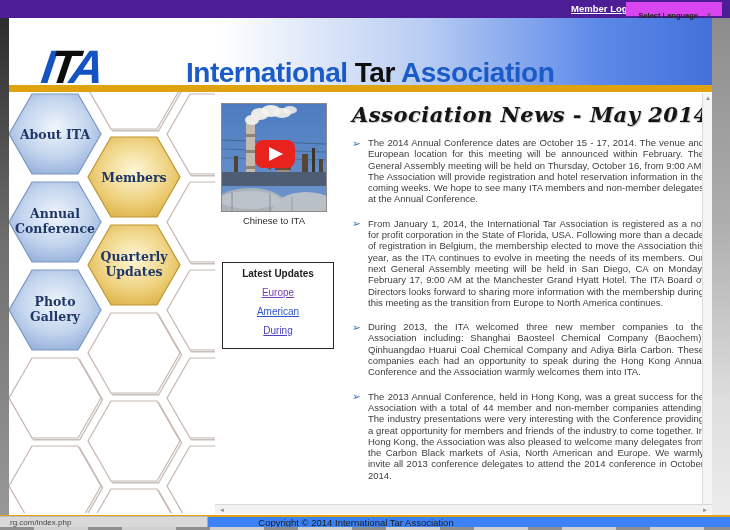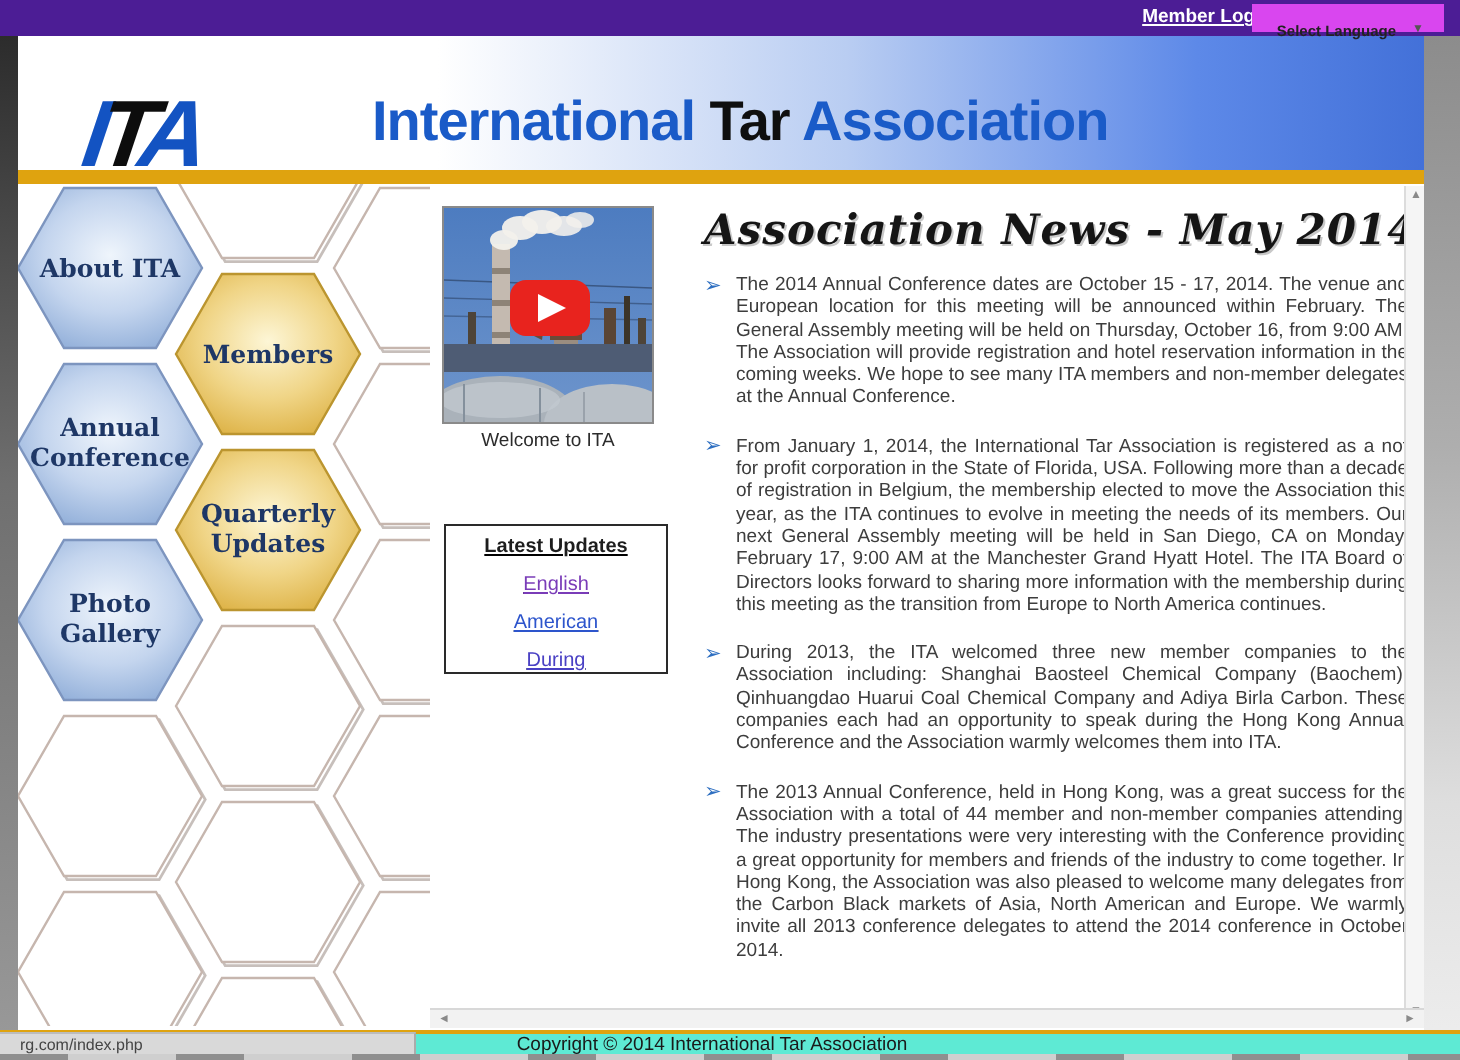--- a/index.html
+++ b/index.html
@@ -16,21 +16,21 @@
   .lang-label{font-size:7.5px;font-weight:bold;color:#222;padding:2px 4px 0 5px;white-space:nowrap;}
   .lang-arrow{width:13px;border-left:1px solid #aaa;background:linear-gradient(#f4f4f4,#d8d8d8);
               color:#555;font-size:6px;text-align:center;line-height:13px;cursor:pointer;}
 
   
   .header{position:absolute;left:0;top:18px;width:730px;height:67px;
           background:linear-gradient(90deg,#ffffff 0%,#ffffff 30%,#b9cdf2 58%,#5d89e8 82%,#3f6dd6 100%);z-index:5;}
   .logo{position:absolute;left:42px;top:24px;font-size:47px;font-weight:bold;font-style:italic;
         letter-spacing:-5px;transform:skewX(-8deg);line-height:50px;font-family:"Liberation Sans",sans-serif;}
   .logo .b{color:#1353c2;} .logo .k{color:#0d0d0d;}
-  .site-title{position:absolute;left:186px;top:29px;font-size:28px;font-weight:bold;line-height:1;
+  .site-title{position:absolute;left:186px;top:41px;font-size:28px;font-weight:bold;line-height:1;
               letter-spacing:-0.5px;white-space:nowrap;text-align:right;}
   .site-title .b{color:#1a5bc8;} .site-title .k{color:#0f0f0f;}
 
   .goldbar{position:absolute;left:0;top:85px;width:712px;height:7px;background:#dfa30f;z-index:6;}
 
   
   .left-strip{position:absolute;left:0;top:18px;width:9px;height:498px;
               background:linear-gradient(#2c2c2c,#6f6f6f 45%,#989898);z-index:8;}
   .right-strip{position:absolute;left:712px;top:18px;width:18px;height:512px;
                background:linear-gradient(#8c8c8c,#aeaeae 40%,#dedede 75%,#eeeeee);z-index:8;}
@@ -47,21 +47,21 @@
   .hexNav{cursor:pointer;}
 
   
   .video-card{position:absolute;left:221px;top:103px;width:106px;height:109px;border:1px solid #8a8a8a;
               background:#5b87c6;z-index:4;}
   .caption{position:absolute;left:213px;top:215px;width:122px;text-align:center;font-size:9.5px;
            color:#2c2c2c;z-index:4;}
 
   
   .updates-box{position:absolute;left:222px;top:262px;width:112px;border:1px solid #2a2a2a;
-               background:#fff;padding:5px 2px 0;z-index:4;text-align:center;text-decoration:underline;}
+               background:#fff;padding:5px 2px 12px;z-index:4;text-align:center;}
   .updates-title{font-size:10px;font-weight:bold;color:#1d1d1d;margin-bottom:1px;}
   .updates-box a{display:block;margin-top:8px;font-size:10px;text-decoration:underline;cursor:pointer;}
   .lnk-en{color:#7a3cb8;} .lnk-cn{color:#2d55cc;} .lnk-ru{color:#4a41c4;}
 
   
   .news{position:absolute;left:352px;top:98px;width:352px;z-index:4;}
   .news-heading{font-family:"DejaVu Serif",serif;font-weight:bold;font-style:italic;font-size:21px;
                 color:#151515;text-align:center;margin:4px 0 10px;letter-spacing:0.5px;
                 text-shadow:1px 1px 0 #c8c8c8;white-space:nowrap;}
   .news-item{display:flex;margin-bottom:13px;}
@@ -74,21 +74,21 @@
   .vscroll .up,.vscroll .dn{position:absolute;left:0;width:10px;height:10px;color:#8a8a8a;font-size:6px;
            text-align:center;line-height:10px;cursor:pointer;}
   .vscroll .up{top:0;} .vscroll .dn{bottom:0;}
   .hscroll{position:absolute;left:215px;top:504px;width:497px;height:10px;background:#f2f2f2;
            border-top:1px solid #d8d8d8;z-index:7;}
   .hscroll .lt,.hscroll .rt{position:absolute;top:0;width:10px;height:10px;color:#8a8a8a;font-size:6px;
            text-align:center;line-height:10px;cursor:pointer;}
   .hscroll .lt{left:2px;} .hscroll .rt{right:2px;}
 
   
-  .footer{position:absolute;left:0;top:515px;width:730px;height:12px;background:#5eead4;
+  .footer{position:absolute;left:0;top:515px;width:730px;height:12px;background:#3b82f6;
           border-top:2px solid #dfa30f;z-index:9;}
   .footer-inner{width:712px;text-align:center;font-size:9.5px;color:#1a1a1a;line-height:11px;}
   .statusbar{position:absolute;left:0;top:516px;width:208px;height:11px;background:#d9d9d9;
              border-right:1px solid #ababab;border-top:1px solid #bcbcbc;z-index:10;
              font-size:8px;color:#454545;line-height:11px;padding-left:10px;
              font-family:"Liberation Sans",sans-serif;}
   .sliver{position:absolute;left:0;top:527px;width:730px;height:3px;z-index:11;
           background:repeating-linear-gradient(90deg,#8f8f8f 0 34px,#cfcfcf 34px 88px);}
 </style>
 </head>
@@ -249,25 +249,25 @@
         <line x1="48" y1="90" x2="48" y2="107" stroke="#84909c" stroke-width="1"></line>
         <line x1="70" y1="92" x2="70" y2="107" stroke="#9aa2ab" stroke-width="1"></line>
       </g>
 
       <g>
         <rect x="33" y="36" width="40" height="28" rx="8" fill="#e8231e"></rect>
         <path d="M47,43 L47,57 L61,50 Z" fill="#ffffff"></path>
       </g>
     </svg>
   </div>
-  <div class="caption">Welcome to ITA</div>
+  <div class="caption">Chinese to ITA</div>
 
   <div class="updates-box">
     <div class="updates-title">Latest Updates</div>
-    <a class="lnk-en">English</a>
+    <a class="lnk-en">Europe</a>
     <a class="lnk-cn">American</a>
     <a class="lnk-ru">During</a>
   </div>
 
   <div class="news">
     <div class="news-heading">Association News - May 2014</div>
 
     <div class="news-item">
       <span class="bullet">➢</span>
       <p class="news-text">The 2014 Annual Conference dates are October 15 - 17, 2014. The venue and European location for this meeting will be announced within February. The General Assembly meeting will be held on Thursday, October 16, from 9:00 AM. The Association will provide registration and hotel reservation information in the coming weeks. We hope to see many ITA members and non-member delegates at the Annual Conference.</p>

